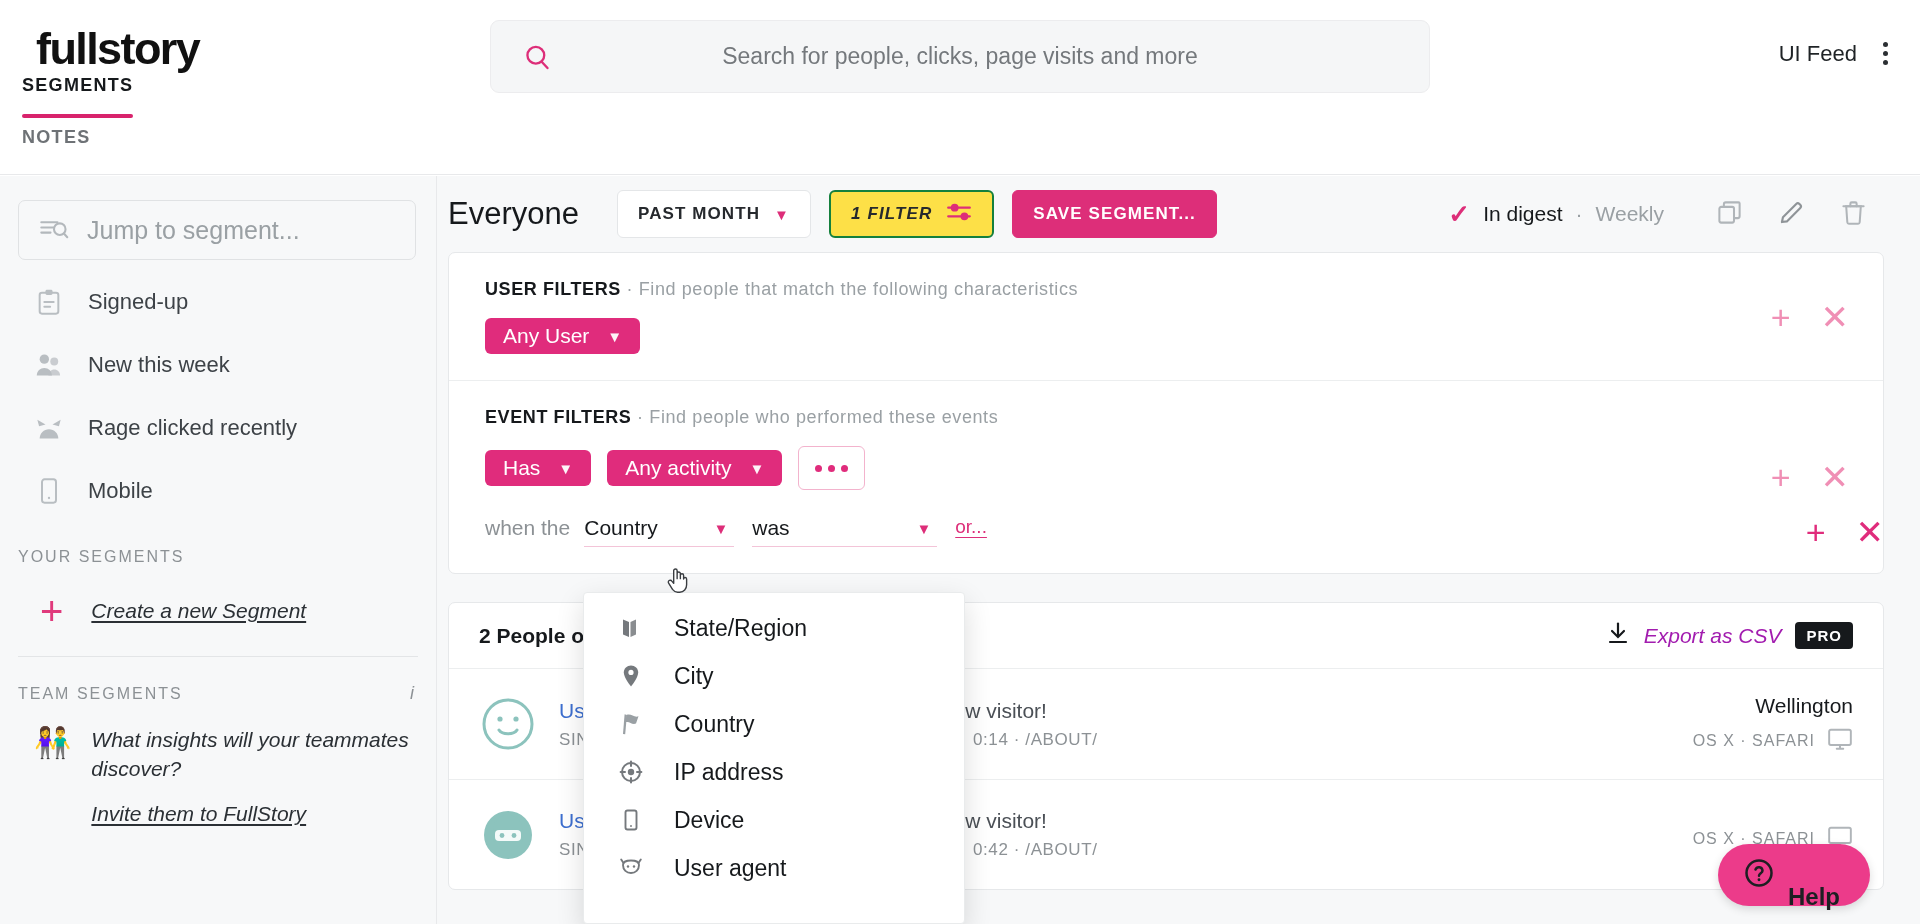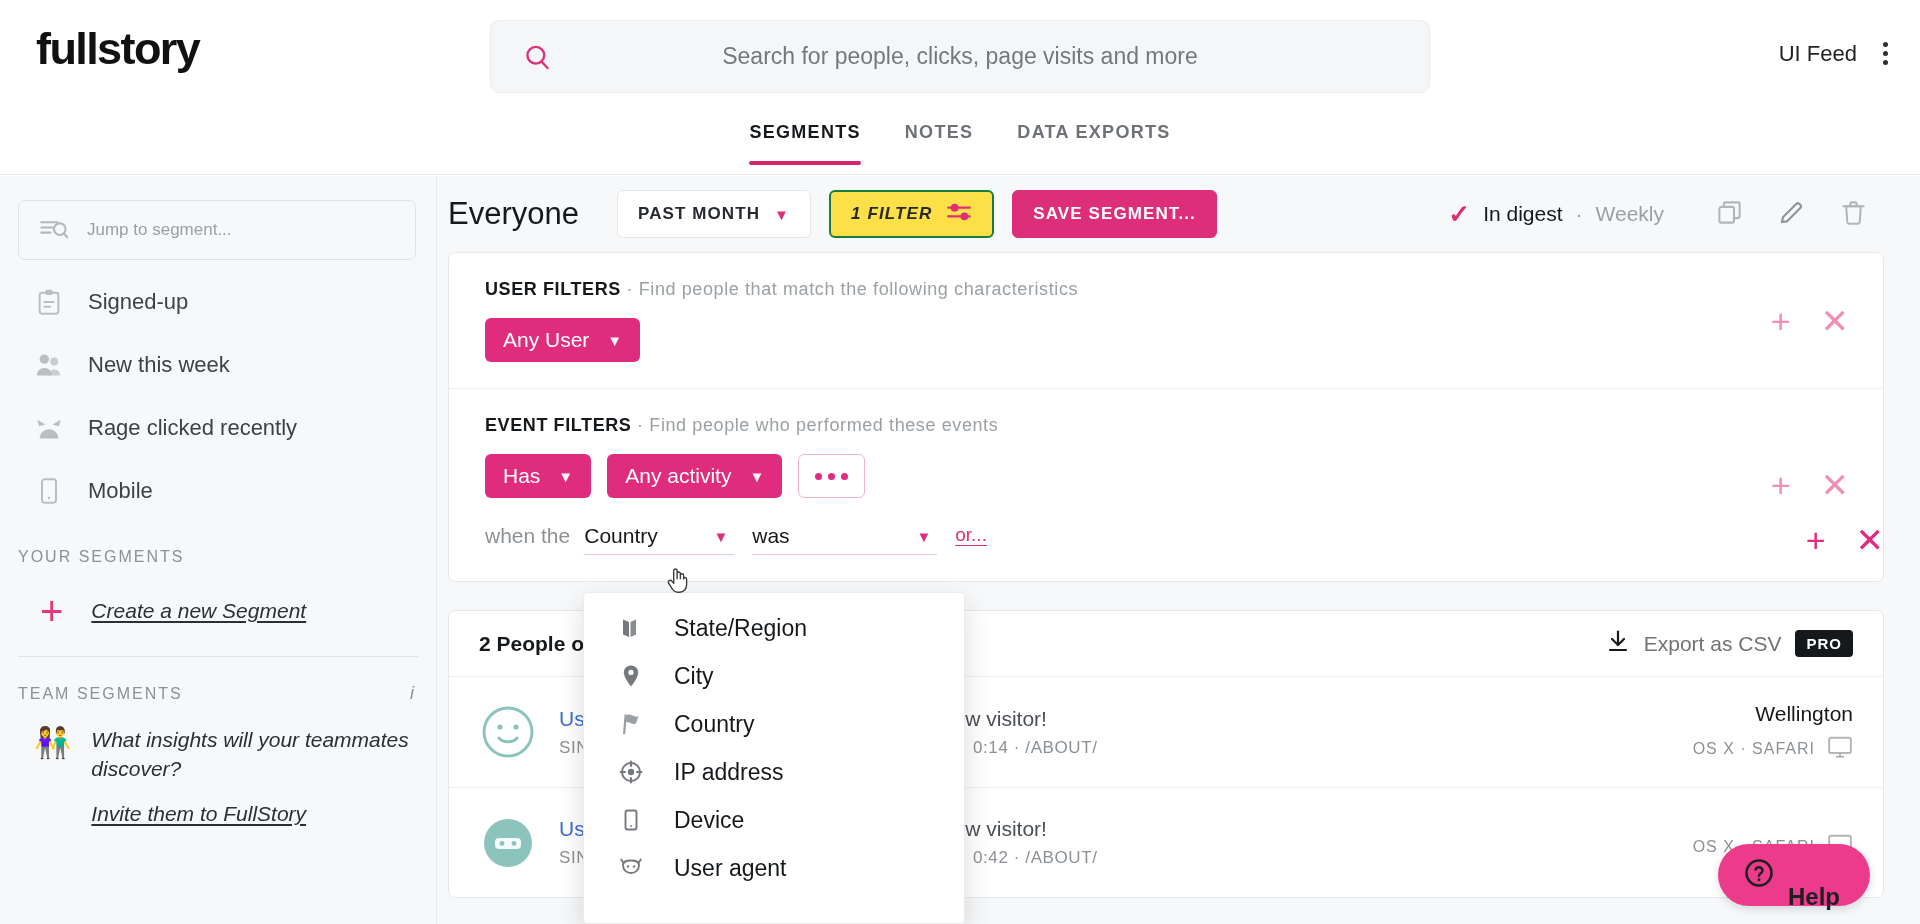--- a/index.html
+++ b/index.html
@@ -39,21 +39,21 @@
     display: flex; align-items: center; gap: 22px;
   }
   .user-name { font-size: 22px; color: #1f2326; }
   .kebab { display: flex; flex-direction: column; gap: 4px; cursor: pointer; padding: 4px; }
   .kebab i { width: 5px; height: 5px; border-radius: 50%; background: #2b2f33; display: block; }
 
   
   .tabs {
     position: absolute; top: 113px; left: 0; width: 1920px; height: 62px;
     display: flex; justify-content: center; align-items: flex-start; gap: 0;
-    border-bottom: 1px solid #e8e9eb; background: #fff;
+    border-bottom: 1px solid #e8e9eb; background: #fff; flex-direction: column;
   }
   .tab {
     font-size: 18px; font-weight: 700; letter-spacing: 1.3px;
     color: #6e7276; padding: 9px 22px 22px; cursor: pointer; position: relative;
   }
   .tab.active { color: #16191c; }
   .tab.active::after {
     content: ""; position: absolute; left: 22px; right: 22px; bottom: 0;
     height: 4px; background: #d8236c; border-radius: 2px;
   }
@@ -64,21 +64,21 @@
     background: #f7f8f9; border-right: 1px solid #e8e9eb;
     padding: 0; overflow: hidden;
   }
   .jump-box {
     margin: 24px 20px 0 18px; height: 60px;
     background: #f7f8f9; border: 1px solid #e0e2e4; border-radius: 7px;
     display: flex; align-items: center; gap: 18px; padding: 0 20px;
   }
   .jump-input {
     border: 0; background: transparent; outline: none; flex: 1;
-    font-family: "Liberation Sans", sans-serif; font-size: 17px; color: #8a8e92;
+    font-family: "Liberation Sans", sans-serif; font-size: 25px; color: #8a8e92;
   }
   .jump-input::placeholder { color: #9aa0a4; opacity: 1; }
   .seg-list { margin-top: 10px; }
   .seg-item {
     display: flex; align-items: center; gap: 24px;
     height: 63px; padding: 0 20px 0 34px; cursor: pointer;
   }
   .seg-icon { width: 30px; height: 30px; flex: 0 0 30px; display:flex; align-items:center; justify-content:center; }
   .seg-label { font-size: 22px; color: #3d4247; }
   .side-head {
@@ -136,21 +136,21 @@
     background: #fff; border: 1px solid #e6e8ea; border-radius: 7px;
     margin: 0 36px 0 11px;
   }
   .card-row { position: relative; padding: 26px 0 26px 36px; }
   .card-row + .card-row { border-top: 1px solid #eceeef; }
   .filters-label { font-size: 18px; letter-spacing: 0.6px; margin-bottom: 18px; }
   .filters-label b { color: #16191c; font-weight: 700; }
   .filters-label span { color: #9aa0a4; font-weight: 400; }
   .chip-row { display: flex; align-items: center; gap: 16px; }
   .chip {
-    background: #e02c7c; color: #fff; border-radius: 6px; height: 44px;
+    background: #e02c7c; color: #fff; border-radius: 6px; height: 36px;
     display: flex; align-items: center; gap: 18px; padding: 0 18px;
     font-size: 21px; cursor: pointer;
   }
   .chip .cv { font-size: 15px; opacity: .95; }
   .chip-dots {
     border: 1px solid #f3b3cd; background: #fff; border-radius: 6px; height: 44px;
     display: flex; align-items: center; gap: 6px; padding: 0 16px; cursor: pointer;
   }
   .chip-dots i { width: 7px; height: 7px; border-radius: 50%; background: #e02c7c; display:block; }
   .row-actions {
@@ -188,21 +188,21 @@
   }
   .results-head {
     height: 66px; display: flex; align-items: center; padding: 0 30px 0 30px;
     border-bottom: 1px solid #eceeef; font-size: 21px;
   }
   .results-head b { font-weight: 700; color: #16191c; }
   .results-head .pct { color: #4b5056; margin-left: 6px; }
   .export {
     margin-left: auto; display: flex; align-items: center; gap: 14px; cursor: pointer;
   }
-  .export .lbl { font-size: 21px; color: #737373; }
+  .export .lbl { font-size: 21px; color: #a21caf; font-style: italic; }
   .pro {
     background: #16191c; color: #fff; font-size: 15px; font-weight: 700;
     letter-spacing: 1px; padding: 5px 11px; border-radius: 4px;
   }
   .res-row {
     display: flex; align-items: center; height: 110px; padding: 0 30px; cursor: pointer;
   }
   .res-row + .res-row { border-top: 1px solid #eceeef; }
   .avatar { width: 58px; height: 58px; flex: 0 0 58px; margin-right: 22px; }
   .res-ident { width: 300px; }

